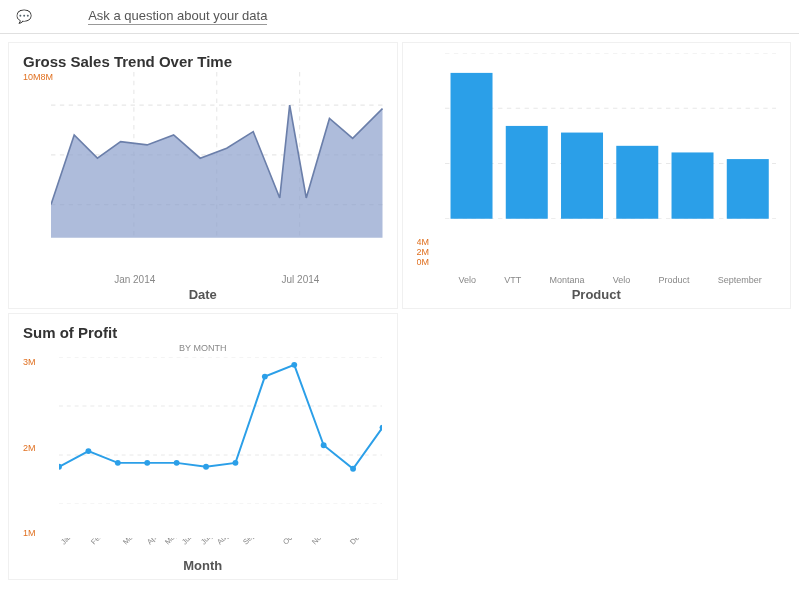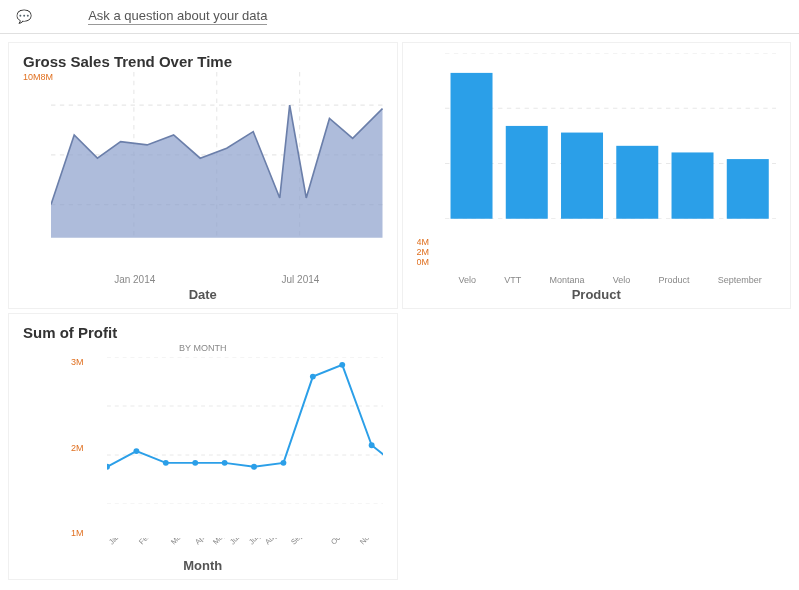--- a/index.html
+++ b/index.html
@@ -143,21 +143,20 @@
     .grid-line {
       stroke: #e8e8e8;
       stroke-dasharray: 4,4;
       stroke-width: 1;
     }
     
     .line-chart-container {
       position: relative;
       width: 100%;
       height: 100%;
-      margin-left: 48px;
     }
     .line-y-axis {
       position: absolute;
       left: 0;
       top: 0;
       bottom: 18px;
       display: flex;
       flex-direction: column;
       justify-content: space-between;
       font-size: 9px;

